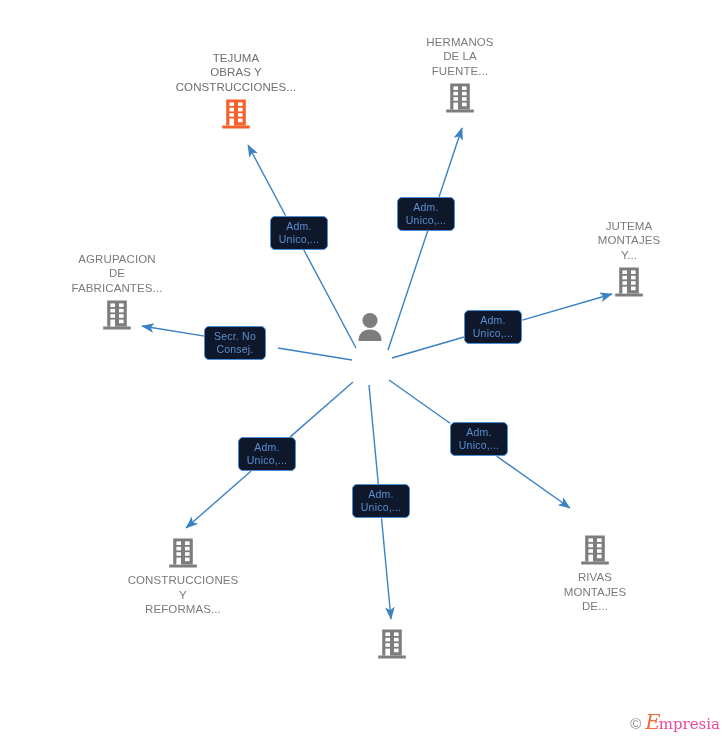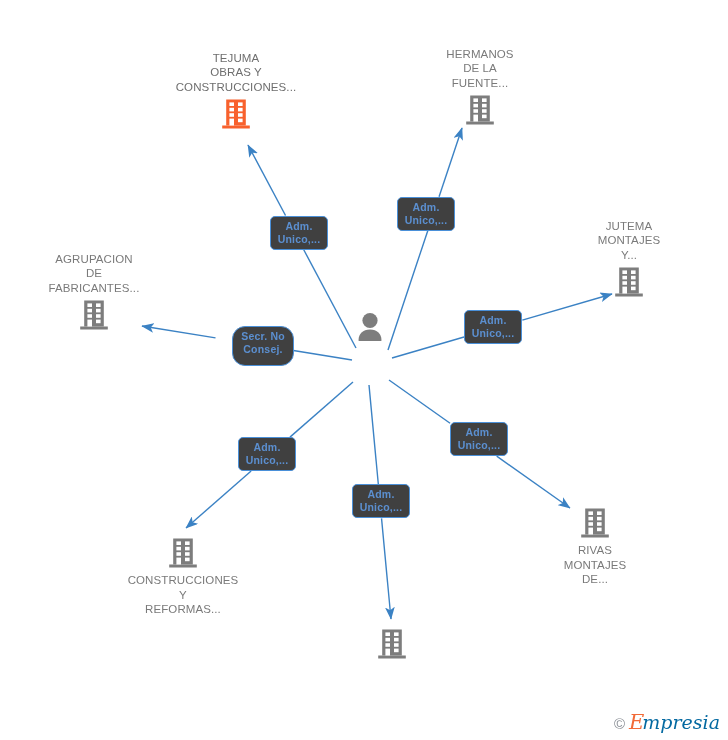--- a/index.html
+++ b/index.html
@@ -50,29 +50,28 @@
     margin-bottom: 4px;
   }
   .node.label-above .node-icon {
     margin-top: 4px;
   }
   .edge-label {
     position: absolute;
     box-sizing: border-box;
     border: 1.3px solid #4a90d9;
     border-radius: 5px;
-    background: #404040;
+    background: #0f172a;
     color: #5b8fd0;
     font-size: 10.5px;
     line-height: 13px;
     text-align: center;
     padding: 3px 4px 4px 4px;
     white-space: pre-line;
     letter-spacing: 0.2px;
-    font-weight: bold;
   }
   .watermark {
     position: absolute;
     right: 8px;
     bottom: 6px;
     display: flex;
     align-items: center;
     gap: 4px;
     font-size: 19px;
     user-select: none;
@@ -82,24 +81,23 @@
     font-size: 15px;
   }
   .watermark .brand-e {
     color: #f26b38;
     font-family: "DejaVu Serif", serif;
     font-style: italic;
     font-size: 21px;
     line-height: 21px;
   }
   .watermark .brand-rest {
-    color: #0369a1;
+    color: #ec4899;
     font-family: "DejaVu Serif", serif;
-    font-style: italic;
-    font-size: 19px;
+    font-size: 15px;
     line-height: 19px;
     margin-left: -2px;
   }
 </style>
 </head>
 <body>
 
 <div id="canvas">
 
   <svg id="edges" viewBox="0 0 728 740" xmlns="http://www.w3.org/2000/svg">
@@ -146,21 +144,21 @@
             <rect x="8.4" y="4.4" width="4.6" height="3.6" fill="#ffffff"></rect>
             <rect x="17" y="4.4" width="4.6" height="3.6" fill="#ffffff"></rect>
             <rect x="8.4" y="9.8" width="4.6" height="3.6" fill="#ffffff"></rect>
             <rect x="17" y="9.8" width="4.6" height="3.6" fill="#ffffff"></rect>
             <rect x="8.4" y="15.2" width="4.6" height="3.6" fill="#ffffff"></rect>
             <rect x="17" y="15.2" width="4.6" height="3.6" fill="#ffffff"></rect>
             <rect x="17" y="20.6" width="4.6" height="3.6" fill="#ffffff"></rect>
             <rect x="8.4" y="20.6" width="4.6" height="6.9" fill="#ffffff"></rect>
           </svg></div>
       </div>
-      <div class="node label-above" style="left: 480px; top: 34.5px; margin-top: 12px;">
+      <div class="node label-above" style="left: 460px; top: 34.5px;">
         <div class="node-label" style="white-space: pre-line;">HERMANOS
 DE LA
 FUENTE...</div>
         <div class="node-icon"><svg width="30" height="32" viewBox="0 0 30 32">
             <rect x="5.2" y="1.5" width="19.6" height="26" fill="#7d7d7d"></rect>
             <rect x="1.2" y="27.5" width="27.6" height="3" fill="#7d7d7d"></rect>
             <rect x="8.4" y="4.4" width="4.6" height="3.6" fill="#ffffff"></rect>
             <rect x="17" y="4.4" width="4.6" height="3.6" fill="#ffffff"></rect>
             <rect x="8.4" y="9.8" width="4.6" height="3.6" fill="#ffffff"></rect>
             <rect x="17" y="9.8" width="4.6" height="3.6" fill="#ffffff"></rect>
@@ -180,21 +178,21 @@
             <rect x="8.4" y="4.4" width="4.6" height="3.6" fill="#ffffff"></rect>
             <rect x="17" y="4.4" width="4.6" height="3.6" fill="#ffffff"></rect>
             <rect x="8.4" y="9.8" width="4.6" height="3.6" fill="#ffffff"></rect>
             <rect x="17" y="9.8" width="4.6" height="3.6" fill="#ffffff"></rect>
             <rect x="8.4" y="15.2" width="4.6" height="3.6" fill="#ffffff"></rect>
             <rect x="17" y="15.2" width="4.6" height="3.6" fill="#ffffff"></rect>
             <rect x="17" y="20.6" width="4.6" height="3.6" fill="#ffffff"></rect>
             <rect x="8.4" y="20.6" width="4.6" height="6.9" fill="#ffffff"></rect>
           </svg></div>
       </div>
-      <div class="node label-above" style="left: 94px; top: 251.5px;">
+      <div class="node label-above" style="left: 117px; top: 251.5px;">
         <div class="node-label" style="white-space: pre-line;">AGRUPACION
 DE
 FABRICANTES...</div>
         <div class="node-icon"><svg width="30" height="32" viewBox="0 0 30 32">
             <rect x="5.2" y="1.5" width="19.6" height="26" fill="#7d7d7d"></rect>
             <rect x="1.2" y="27.5" width="27.6" height="3" fill="#7d7d7d"></rect>
             <rect x="8.4" y="4.4" width="4.6" height="3.6" fill="#ffffff"></rect>
             <rect x="17" y="4.4" width="4.6" height="3.6" fill="#ffffff"></rect>
             <rect x="8.4" y="9.8" width="4.6" height="3.6" fill="#ffffff"></rect>
             <rect x="17" y="9.8" width="4.6" height="3.6" fill="#ffffff"></rect>
@@ -228,21 +226,21 @@
             <rect x="8.4" y="4.4" width="4.6" height="3.6" fill="#ffffff"></rect>
             <rect x="17" y="4.4" width="4.6" height="3.6" fill="#ffffff"></rect>
             <rect x="8.4" y="9.8" width="4.6" height="3.6" fill="#ffffff"></rect>
             <rect x="17" y="9.8" width="4.6" height="3.6" fill="#ffffff"></rect>
             <rect x="8.4" y="15.2" width="4.6" height="3.6" fill="#ffffff"></rect>
             <rect x="17" y="15.2" width="4.6" height="3.6" fill="#ffffff"></rect>
             <rect x="17" y="20.6" width="4.6" height="3.6" fill="#ffffff"></rect>
             <rect x="8.4" y="20.6" width="4.6" height="6.9" fill="#ffffff"></rect>
           </svg></div>
       </div>
-      <div class="node label-below" style="left: 595px; top: 505px;">
+      <div class="node label-below" style="left: 595px; top: 532px;">
         <div class="node-icon"><svg width="30" height="32" viewBox="0 0 30 32">
             <rect x="5.2" y="1.5" width="19.6" height="26" fill="#7d7d7d"></rect>
             <rect x="1.2" y="27.5" width="27.6" height="3" fill="#7d7d7d"></rect>
             <rect x="8.4" y="4.4" width="4.6" height="3.6" fill="#ffffff"></rect>
             <rect x="17" y="4.4" width="4.6" height="3.6" fill="#ffffff"></rect>
             <rect x="8.4" y="9.8" width="4.6" height="3.6" fill="#ffffff"></rect>
             <rect x="17" y="9.8" width="4.6" height="3.6" fill="#ffffff"></rect>
             <rect x="8.4" y="15.2" width="4.6" height="3.6" fill="#ffffff"></rect>
             <rect x="17" y="15.2" width="4.6" height="3.6" fill="#ffffff"></rect>
             <rect x="17" y="20.6" width="4.6" height="3.6" fill="#ffffff"></rect>
@@ -254,21 +252,21 @@
       </div>
     </div>
 
   <div id="label-layer">
       <div class="edge-label" style="left: 270px; top: 216px; width: 58px; height: 34px;">Adm.
 Unico,...</div>
       <div class="edge-label" style="left: 397px; top: 197px; width: 58px; height: 34px;">Adm.
 Unico,...</div>
       <div class="edge-label" style="left: 464px; top: 310px; width: 58px; height: 34px;">Adm.
 Unico,...</div>
-      <div class="edge-label" style="left: 232px; top: 326px; width: 62px; height: 40px; border-radius: 13px;">Secr.  No
+      <div class="edge-label" style="left: 204px; top: 326px; width: 62px; height: 34px;">Secr.  No
 Consej.</div>
       <div class="edge-label" style="left: 238px; top: 437px; width: 58px; height: 34px;">Adm.
 Unico,...</div>
       <div class="edge-label" style="left: 352px; top: 484px; width: 58px; height: 34px;">Adm.
 Unico,...</div>
       <div class="edge-label" style="left: 450px; top: 422px; width: 58px; height: 34px;">Adm.
 Unico,...</div>
     </div>
 
   <div class="watermark">

